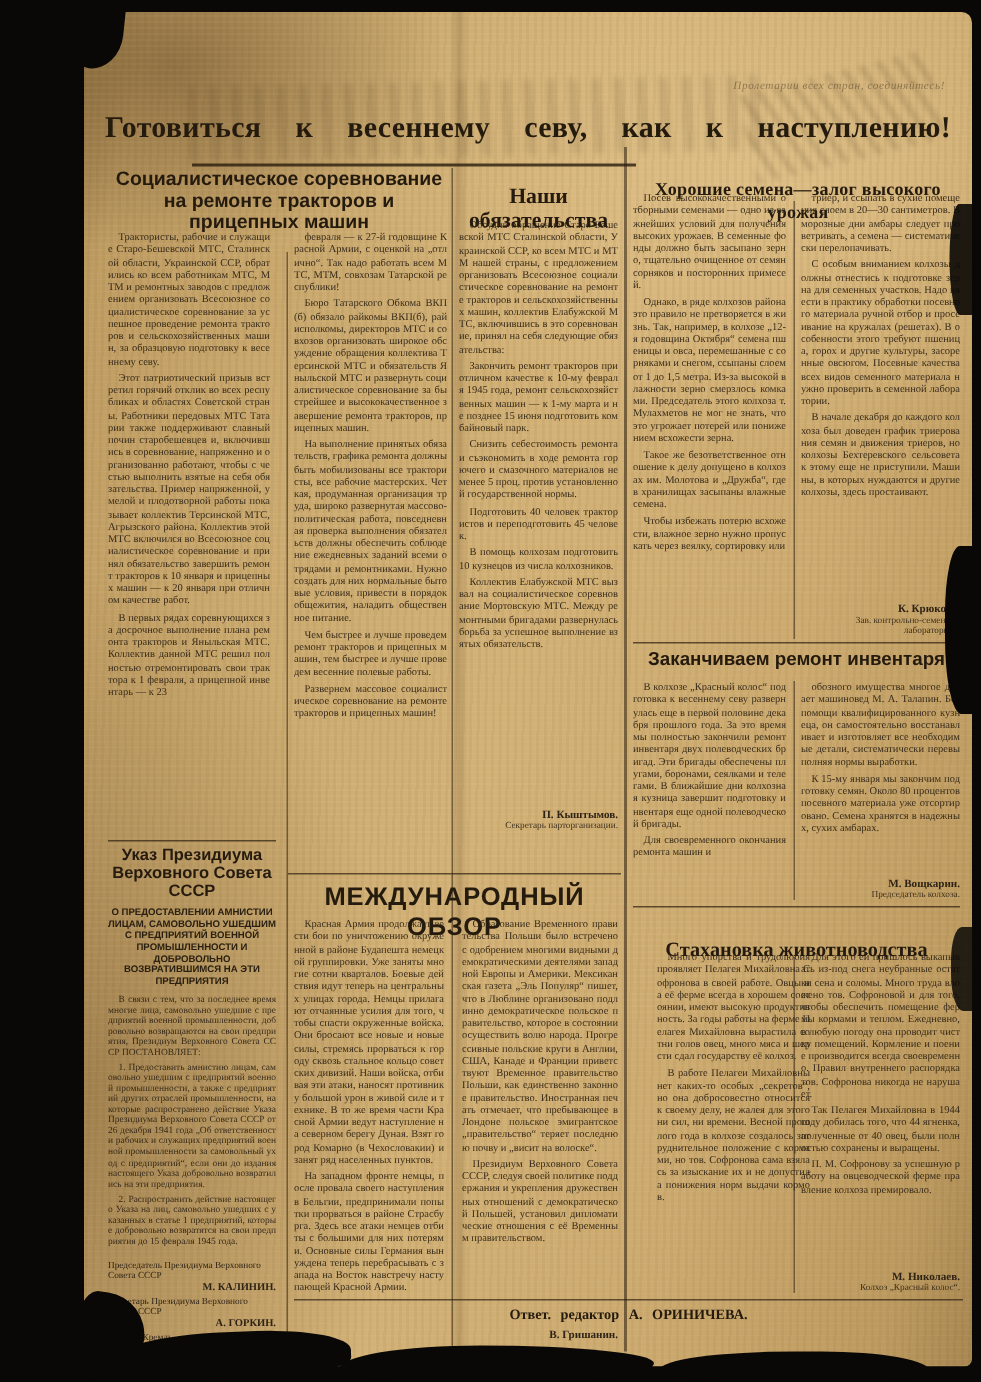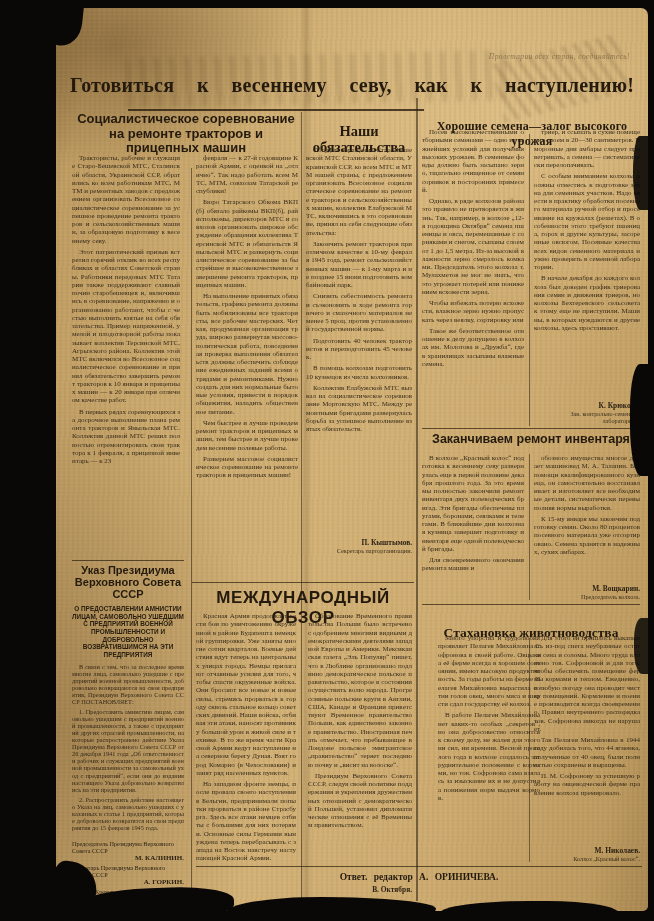--- a/index.html
+++ b/index.html
@@ -118,22 +118,22 @@
       </div>
     <div class="sig">П. Кыштымов.</div>
     <div class="sig-role">Секретарь парторганизации.</div>
   </div>
 
   <div class="abs sec-title-serif" style="left:366px;top:96px;width:220px;font-size:12px;letter-spacing:.2px;">Хорошие семена—залог высокого урожая</div>
   <div class="abs col" style="left:366px;top:120px;width:102px;height:296px;">
     <div class="flow">
         <p class="para">Посев высококачественными отборными семенами — одно из важнейших условий для получения высоких урожаев. В семенные фонды должно быть засыпано зерно, тщательно очищенное от семян сорняков и посторонних примесей.</p>
         <p class="para">Однако, в ряде колхозов района это правило не претворяется в жизнь. Так, например, в колхозе „12-я годовщина Октября“ семена пшеницы и овса, перемешанные с сорняками и снегом, ссыпаны слоем от 1 до 1,5 метра. Из-за высокой влажности зерно смерзлось комками. Председатель этого колхоза т. Мулахметов не мог не знать, что это угрожает потерей или понижением всхожести зерна.</p>
+        <p class="para">Такое же безответственное отношение к делу допущено в колхозах им. Молотова и „Дружба“, где в хранилищах засыпаны влажные семена.</p>
         <p class="para">Чтобы избежать потерю всхожести, влажное зерно нужно пропускать через веялку, сортировку или</p>
-        <p class="para">Такое же безответственное отношение к делу допущено в колхозах им. Молотова и „Дружба“, где в хранилищах засыпаны влажные семена.</p>
       </div>
   </div>
   <div class="abs col" style="left:478px;top:120px;width:106px;height:296px;">
     <div class="flow">
         <p class="para">триер, и ссыпать в сухие помещения слоем в 20—30 сантиметров. В морозные дни амбары следует проветривать, а семена — систематически перелопачивать.</p>
         <p class="para">С особым вниманием колхозы должны отнестись к подготовке зерна для семенных участков. Надо ввести в практику обработки посевного материала ручной отбор и просеивание на кружалах (решетах). В особенности этого требуют пшеница, горох и другие культуры, засоренные овсюгом. Посевные качества всех видов семенного материала нужно проверить в семенной лаборатории.</p>
         <p class="para">В начале декабря до каждого колхоза был доведен график триерования семян и движения триеров, но колхозы Бехтеревского сельсовета к этому еще не приступили. Машины, в которых нуждаются и другие колхозы, здесь простаивают.</p>
       </div>
     <div class="sig">К. Крюкова.</div>
     <div class="sig-role">Зав. контрольно-семенной лабораторией.</div>
@@ -162,21 +162,21 @@
     <div class="flow">
         <p class="para">Красная Армия продолжает вести бои по уничтожению окруженной в районе Будапешта немецкой группировки. Уже заняты многие сотни кварталов. Боевые действия идут теперь на центральных улицах города. Немцы прилагают отчаянные усилия для того, чтобы спасти окруженные войска. Они бросают все новые и новые силы, стремясь прорваться к городу сквозь стальное кольцо советских дивизий. Наши войска, отбивая эти атаки, наносят противнику большой урон в живой силе и технике. В то же время части Красной Армии ведут наступление на северном берегу Дуная. Взят город Комарно (в Чехословакии) и занят ряд населенных пунктов.</p>
         <p class="para">На западном фронте немцы, после провала своего наступления в Бельгии, предпринимали попытки прорваться в районе Страсбурга. Здесь все атаки немцев отбиты с большими для них потерями. Основные силы Германия вынуждена теперь перебрасывать с запада на Восток навстречу наступающей Красной Армии.</p>
       </div>
   </div>
   <div class="abs col" style="left:252px;top:604px;width:104px;height:282px;">
     <div class="flow">
         <p class="para">Образование Временного правительства Польши было встречено с одобрением многими видными демократическими деятелями западной Европы и Америки. Мексиканская газета „Эль Популяр“ пишет, что в Люблине организовано подлинно демократическое польское правительство, которое в состоянии осуществить волю народа. Прогрессивные польские круги в Англии, США, Канаде и Франции приветствуют Временное правительство Польши, как единственно законное правительство. Иностранная печать отмечает, что пребывающее в Лондоне польское эмигрантское „правительство“ теряет последнюю почву и „висит на волоске“.</p>
         <p class="para">Президиум Верховного Совета СССР, следуя своей политике поддержания и укрепления дружественных отношений с демократической Польшей, установил дипломатические отношения с её Временным правительством.</p>
       </div>
-    <div class="sig">В. Октября.</div>
+    <div class="sig">В. Гришанин.</div>
   </div>
 
   <div class="hrule" style="left:366px;top:420px;width:218px;"></div>
   <div class="abs sec-title-sans" style="left:366px;top:424px;width:218px;font-size:12.5px;">Заканчиваем ремонт инвентаря</div>
   <div class="abs col" style="left:366px;top:446px;width:102px;height:146px;">
     <div class="flow">
         <p class="para">В колхозе „Красный колос“ подготовка к весеннему севу развернулась еще в первой половине декабря прошлого года. За это время мы полностью закончили ремонт инвентаря двух полеводческих бригад. Эти бригады обеспечены плугами, боронами, сеялками и телегами. В ближайшие дни колхозная кузница завершит подготовку инвентаря еще одной полеводческой бригады.</p>
         <p class="para">Для своевременного окончания ремонта машин и</p>
       </div>
   </div>

